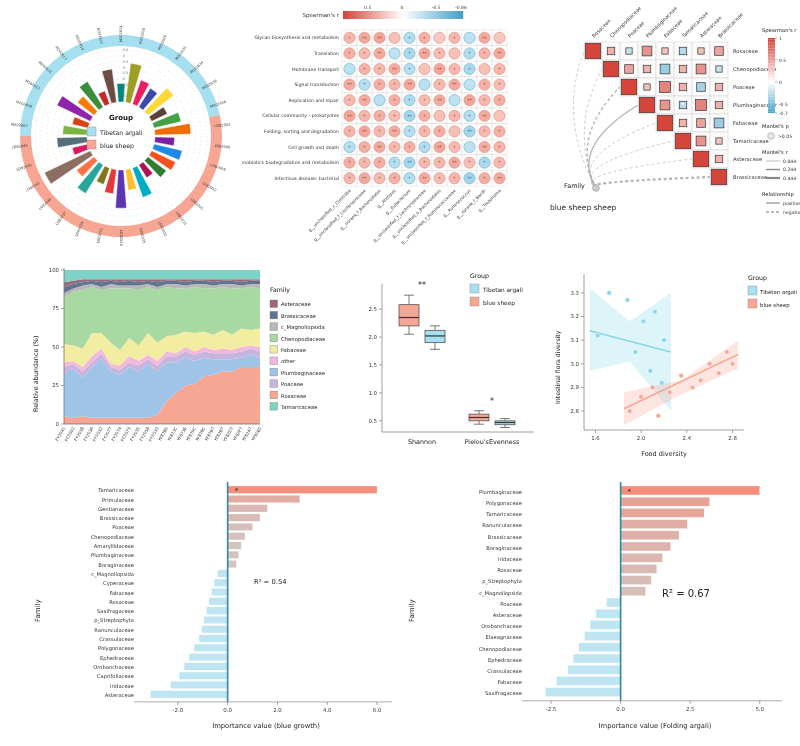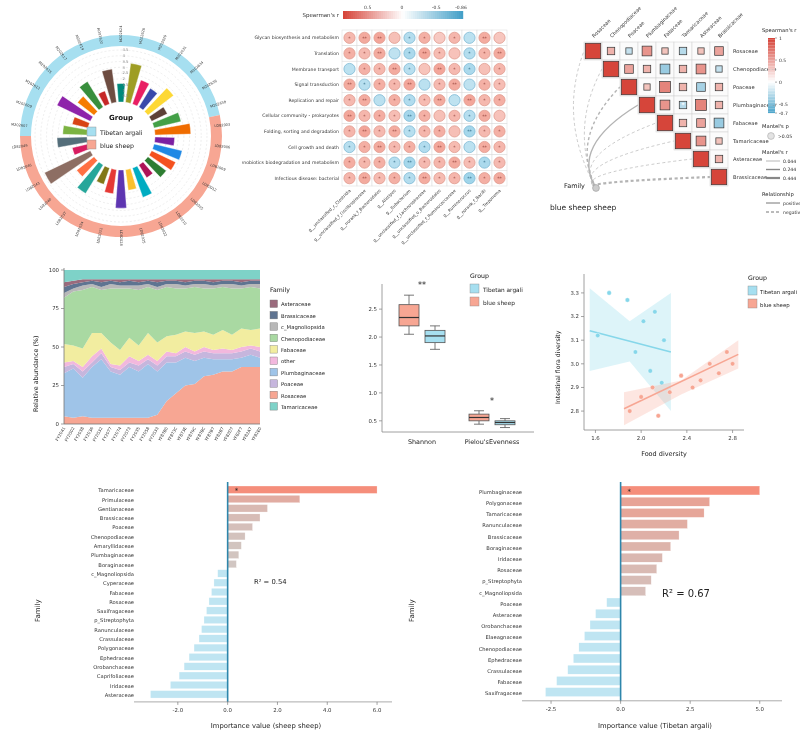--- a/index.html
+++ b/index.html
@@ -925,21 +925,21 @@
         <line x1="197.64705882352942" y1="225.9" x2="197.64705882352942" y2="228.9" stroke="#666" stroke-width="0.6"></line>
         <text x="197.64705882352942" y="235.9" font-size="5.4" fill="#333" text-anchor="middle">0.0</text>
         <line x1="247.45098039215685" y1="225.9" x2="247.45098039215685" y2="228.9" stroke="#666" stroke-width="0.6"></line>
         <text x="247.45098039215685" y="235.9" font-size="5.4" fill="#333" text-anchor="middle">2.0</text>
         <line x1="297.2549019607843" y1="225.9" x2="297.2549019607843" y2="228.9" stroke="#666" stroke-width="0.6"></line>
         <text x="297.2549019607843" y="235.9" font-size="5.4" fill="#333" text-anchor="middle">4.0</text>
         <line x1="347.05882352941177" y1="225.9" x2="347.05882352941177" y2="228.9" stroke="#666" stroke-width="0.6"></line>
         <text x="347.05882352941177" y="235.9" font-size="5.4" fill="#333" text-anchor="middle">6.0</text>
         <text x="204.64705882352942" y="16.94" font-size="7" fill="#222">*</text>
       </svg>
-    <div class="lab center" style="left:110px;top:246px;width:252px;font-size:6.8px">Importance value (sheep sheep)</div>
+    <div class="lab center" style="left:110px;top:246px;width:252px;font-size:6.8px">Importance value (blue growth)</div>
     <div class="lab rot" style="left:4px;top:146px;font-size:7px">Family</div>
     <div class="lab" style="left:224px;top:102px;font-size:6.8px">R² = 0.54</div>
   </div>
 
   <div class="panel" style="left:408px;top:476px;width:388px;height:268px">
     <svg id="svg-hb2" width="388" height="268">
         <rect x="212.60869565217394" y="10" width="139.13043478260872" height="8.959999999999999" fill="#f58e7b" stroke="#ffffff" stroke-width="0.3"></rect>
         <text x="114" y="17.76" font-size="5.2" fill="#333" text-anchor="end">Plumbaginaceae</text>
         <rect x="212.60869565217394" y="21.2" width="89.04347826086958" height="8.959999999999999" fill="#e7a396" stroke="#ffffff" stroke-width="0.3"></rect>
         <text x="114" y="28.959999999999997" font-size="5.2" fill="#333" text-anchor="end">Polygonaceae</text>
@@ -982,18 +982,18 @@
         <line x1="143.04347826086956" y1="224.79999999999998" x2="143.04347826086956" y2="227.79999999999998" stroke="#666" stroke-width="0.6"></line>
         <text x="143.04347826086956" y="234.79999999999998" font-size="5.4" fill="#333" text-anchor="middle">-2.5</text>
         <line x1="212.60869565217394" y1="224.79999999999998" x2="212.60869565217394" y2="227.79999999999998" stroke="#666" stroke-width="0.6"></line>
         <text x="212.60869565217394" y="234.79999999999998" font-size="5.4" fill="#333" text-anchor="middle">0.0</text>
         <line x1="282.17391304347825" y1="224.79999999999998" x2="282.17391304347825" y2="227.79999999999998" stroke="#666" stroke-width="0.6"></line>
         <text x="282.17391304347825" y="234.79999999999998" font-size="5.4" fill="#333" text-anchor="middle">2.5</text>
         <line x1="351.7391304347826" y1="224.79999999999998" x2="351.7391304347826" y2="227.79999999999998" stroke="#666" stroke-width="0.6"></line>
         <text x="351.7391304347826" y="234.79999999999998" font-size="5.4" fill="#333" text-anchor="middle">5.0</text>
         <text x="219.60869565217394" y="18.46" font-size="7" fill="#222">*</text>
       </svg>
-    <div class="lab center" style="left:120px;top:246px;width:254px;font-size:6.8px">Importance value (Tibetan argali)</div>
+    <div class="lab center" style="left:120px;top:246px;width:254px;font-size:6.8px">Importance value (Folding argali)</div>
     <div class="lab rot" style="left:0px;top:146px;font-size:7px">Family</div>
     <div class="lab" style="left:254px;top:112px;font-size:10px">R² = 0.67</div>
   </div>
 
 </div>
 
 </body></html>

